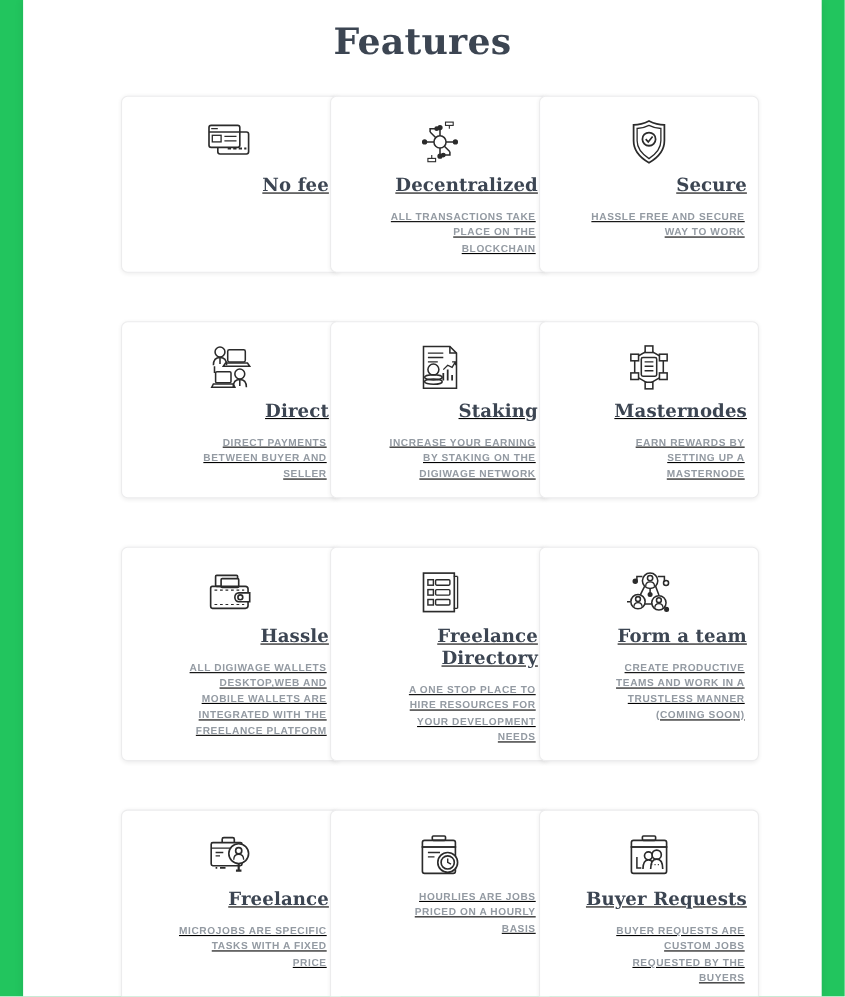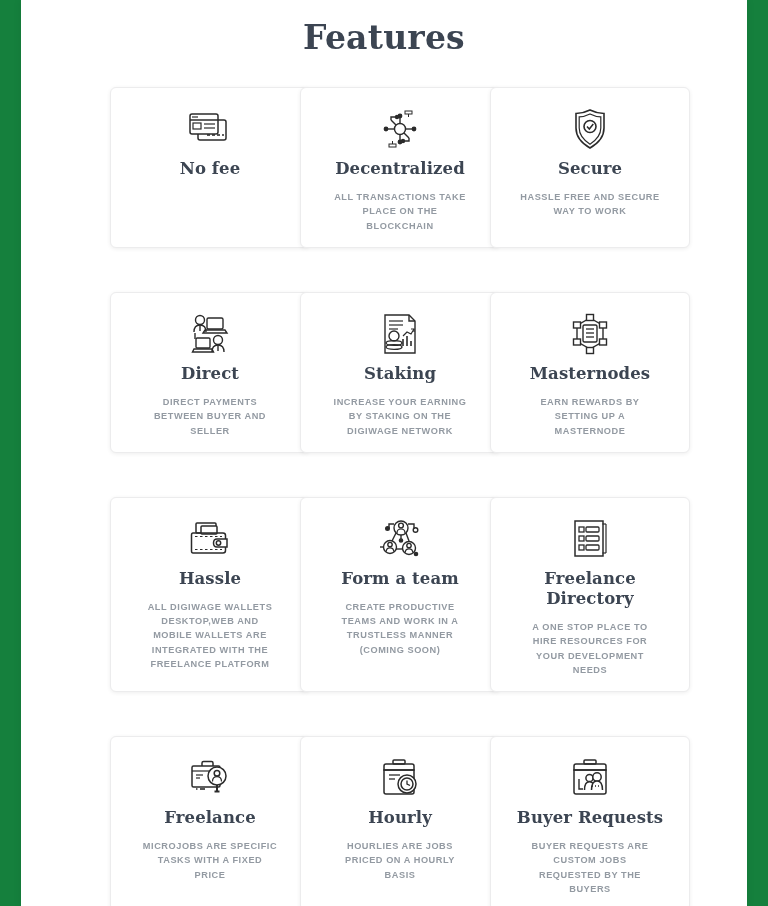--- a/index.html
+++ b/index.html
@@ -7,21 +7,21 @@
     margin: 0; padding: 0;
     width: 768px; height: 906px;
     background: #f4f4f4;
     font-family: "Liberation Sans", sans-serif;
     overflow: hidden;
   }
   #page-wrap {
     position: relative;
     width: 768px;
     height: 906px;
-    background: #15803d;
+    background: #22c55e;
   }
   
   #content-container {
     position: absolute;
     left: 21px;
     top: 0;
     width: 726px;
     height: 906px;
     background: #ffffff;
     box-shadow: 0 0 8px rgba(0,0,0,0.09);
@@ -51,21 +51,22 @@
     row-gap: 44px;
   }
   .feature-card {
     position: relative;
     width: 200px;
     background: #ffffff;
     border: 1px solid #ececed;
     border-radius: 6px;
     box-shadow: 0 1px 4px rgba(0,0,0,0.07);
     padding: 18px 10px 14px 10px;
-    text-align: center;
+    text-align: right;
+    text-decoration: underline;
   }
 
   .card-icon {
     height: 46px;
     display: flex;
     align-items: center;
     justify-content: center;
     margin-bottom: 7px;
   }
   .card-icon svg { display: block; }
@@ -250,20 +251,43 @@
               <line x1="7" y1="17.5" x2="34" y2="17.5" stroke-width="1" stroke-dasharray="2.5 2.5"></line>
               <line x1="7" y1="30.5" x2="34" y2="30.5" stroke-width="1" stroke-dasharray="2.5 2.5"></line>
             </svg>
           </div>
           <h3 class="card-title">Hassle</h3>
           <p class="card-desc">All digiwage wallets
 desktop,web and
 mobile wallets are
 integrated with the
 freelance platform</p>
+        </div>
+
+        <div class="feature-card row-3 overflow">
+          <div class="card-icon">
+            <svg width="38" height="42" viewBox="0 0 38 42" fill="none" stroke="#2b2b2b" stroke-width="1.5">
+              <rect x="4" y="3" width="28" height="35"></rect>
+              <line x1="31.5" y1="6" x2="35" y2="6" stroke-width="1.2"></line>
+              <line x1="31.5" y1="35" x2="35" y2="35" stroke-width="1.2"></line>
+              <line x1="35" y1="6" x2="35" y2="35" stroke-width="1.2"></line>
+              <rect x="8" y="9" width="5" height="5" stroke-width="1.3"></rect>
+              <rect x="15" y="9" width="13" height="5" rx="1" stroke-width="1.3"></rect>
+              <rect x="8" y="18" width="5" height="5" stroke-width="1.3"></rect>
+              <rect x="15" y="18" width="13" height="5" rx="1" stroke-width="1.3"></rect>
+              <rect x="8" y="27" width="5" height="5" stroke-width="1.3"></rect>
+              <rect x="15" y="27" width="13" height="5" rx="1" stroke-width="1.3"></rect>
+            </svg>
+          </div>
+          <h3 class="card-title" style="white-space:pre-line">Freelance
+Directory</h3>
+          <p class="card-desc">A one stop place to
+hire resources for
+your development
+needs</p>
         </div>
 
         <div class="feature-card row-3">
           <div class="card-icon">
             <svg width="48" height="44" viewBox="0 0 48 44" fill="none" stroke="#2b2b2b" stroke-width="1.4">
               <circle cx="25" cy="11" r="7"></circle>
               <circle cx="25" cy="8.5" r="2.4"></circle>
               <path d="M21 16 C21 13 23 12 25 12 C27 12 29 13 29 16" stroke-width="1.2"></path>
               <circle cx="14" cy="30" r="6.5"></circle>
               <circle cx="14" cy="27.6" r="2.2"></circle>
@@ -284,43 +308,20 @@
               <circle cx="40" cy="37" r="1.6" fill="#2b2b2b"></circle>
             </svg>
           </div>
           <h3 class="card-title">Form a team</h3>
           <p class="card-desc">Create productive
 teams and work in a
 trustless manner
 (coming soon)</p>
         </div>
 
-        <div class="feature-card row-3 overflow">
-          <div class="card-icon">
-            <svg width="38" height="42" viewBox="0 0 38 42" fill="none" stroke="#2b2b2b" stroke-width="1.5">
-              <rect x="4" y="3" width="28" height="35"></rect>
-              <line x1="31.5" y1="6" x2="35" y2="6" stroke-width="1.2"></line>
-              <line x1="31.5" y1="35" x2="35" y2="35" stroke-width="1.2"></line>
-              <line x1="35" y1="6" x2="35" y2="35" stroke-width="1.2"></line>
-              <rect x="8" y="9" width="5" height="5" stroke-width="1.3"></rect>
-              <rect x="15" y="9" width="13" height="5" rx="1" stroke-width="1.3"></rect>
-              <rect x="8" y="18" width="5" height="5" stroke-width="1.3"></rect>
-              <rect x="15" y="18" width="13" height="5" rx="1" stroke-width="1.3"></rect>
-              <rect x="8" y="27" width="5" height="5" stroke-width="1.3"></rect>
-              <rect x="15" y="27" width="13" height="5" rx="1" stroke-width="1.3"></rect>
-            </svg>
-          </div>
-          <h3 class="card-title" style="white-space:pre-line">Freelance
-Directory</h3>
-          <p class="card-desc">A one stop place to
-hire resources for
-your development
-needs</p>
-        </div>
-
         <div class="feature-card row-4">
           <div class="card-icon">
             <svg width="46" height="42" viewBox="0 0 46 42" fill="none" stroke="#2b2b2b" stroke-width="1.5">
               <path d="M15 9 L15 6 C15 5 15.7 4.5 16.5 4.5 L24.5 4.5 C25.3 4.5 26 5 26 6 L26 9"></path>
               <rect x="5" y="9" width="28" height="21" rx="1.5"></rect>
               <line x1="5" y1="14" x2="33" y2="14" stroke-width="1.2"></line>
               <line x1="9" y1="18" x2="16" y2="18" stroke-width="1.2"></line>
               <line x1="9" y1="21" x2="13" y2="21" stroke-width="1.2"></line>
               <circle cx="30" cy="19" r="9" fill="#fff"></circle>
               <circle cx="30" cy="16.3" r="2.8"></circle>
@@ -343,21 +344,20 @@
               <rect x="15" y="3" width="12" height="4" rx="1"></rect>
               <path d="M8 7 L34 7 C35.3 7 36 7.8 36 9 L36 13 L6 13 L6 9 C6 7.8 6.7 7 8 7 Z"></path>
               <path d="M6 13 L36 13 L36 35 C36 36.2 35.3 37 34 37 L8 37 C6.7 37 6 36.2 6 35 Z"></path>
               <line x1="11" y1="18" x2="22" y2="18" stroke-width="1.3"></line>
               <line x1="11" y1="22" x2="17" y2="22" stroke-width="1.3"></line>
               <circle cx="29" cy="27" r="9" fill="#fff"></circle>
               <circle cx="29" cy="27" r="6"></circle>
               <polyline points="29,23.5 29,27 32,28.5" stroke-width="1.3"></polyline>
             </svg>
           </div>
-          <h3 class="card-title">Hourly</h3>
           <p class="card-desc">Hourlies are jobs
 priced on a hourly
 basis</p>
         </div>
 
         <div class="feature-card row-4">
           <div class="card-icon">
             <svg width="44" height="42" viewBox="0 0 44 42" fill="none" stroke="#2b2b2b" stroke-width="1.5">
               <rect x="16" y="3" width="12" height="4" rx="1"></rect>
               <path d="M8 7 L36 7 C37.3 7 38 7.8 38 9 L38 13 L6 13 L6 9 C6 7.8 6.7 7 8 7 Z"></path>

